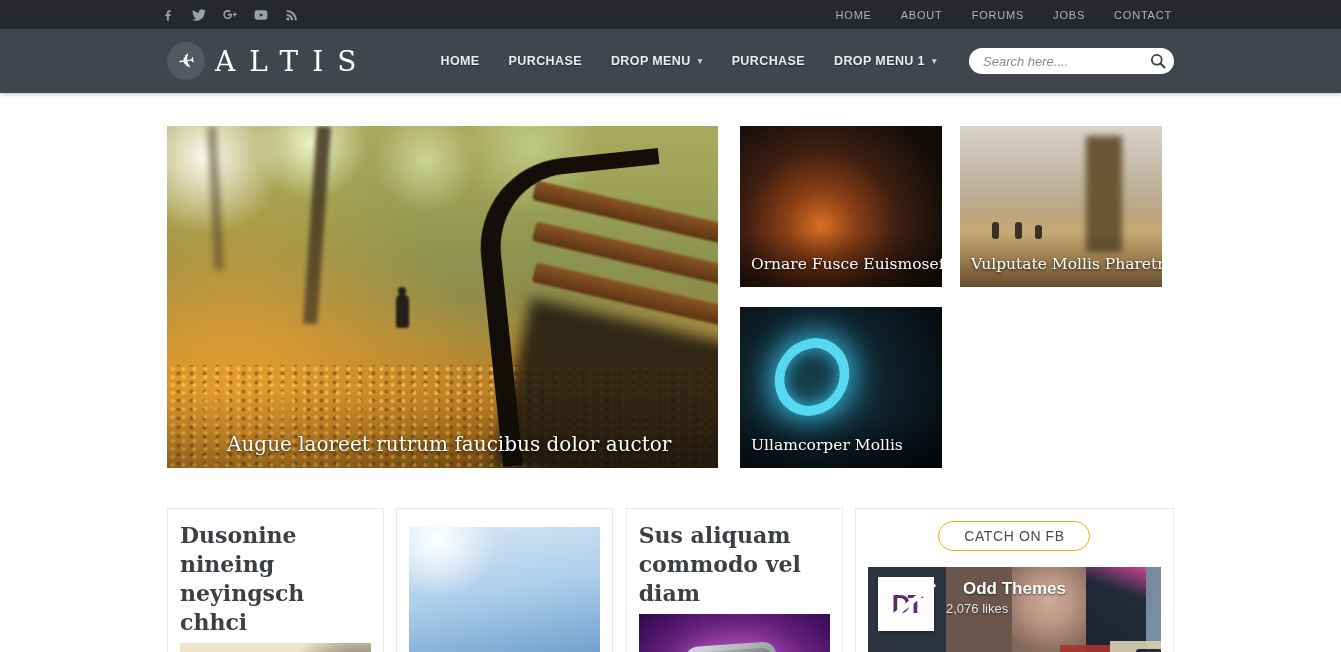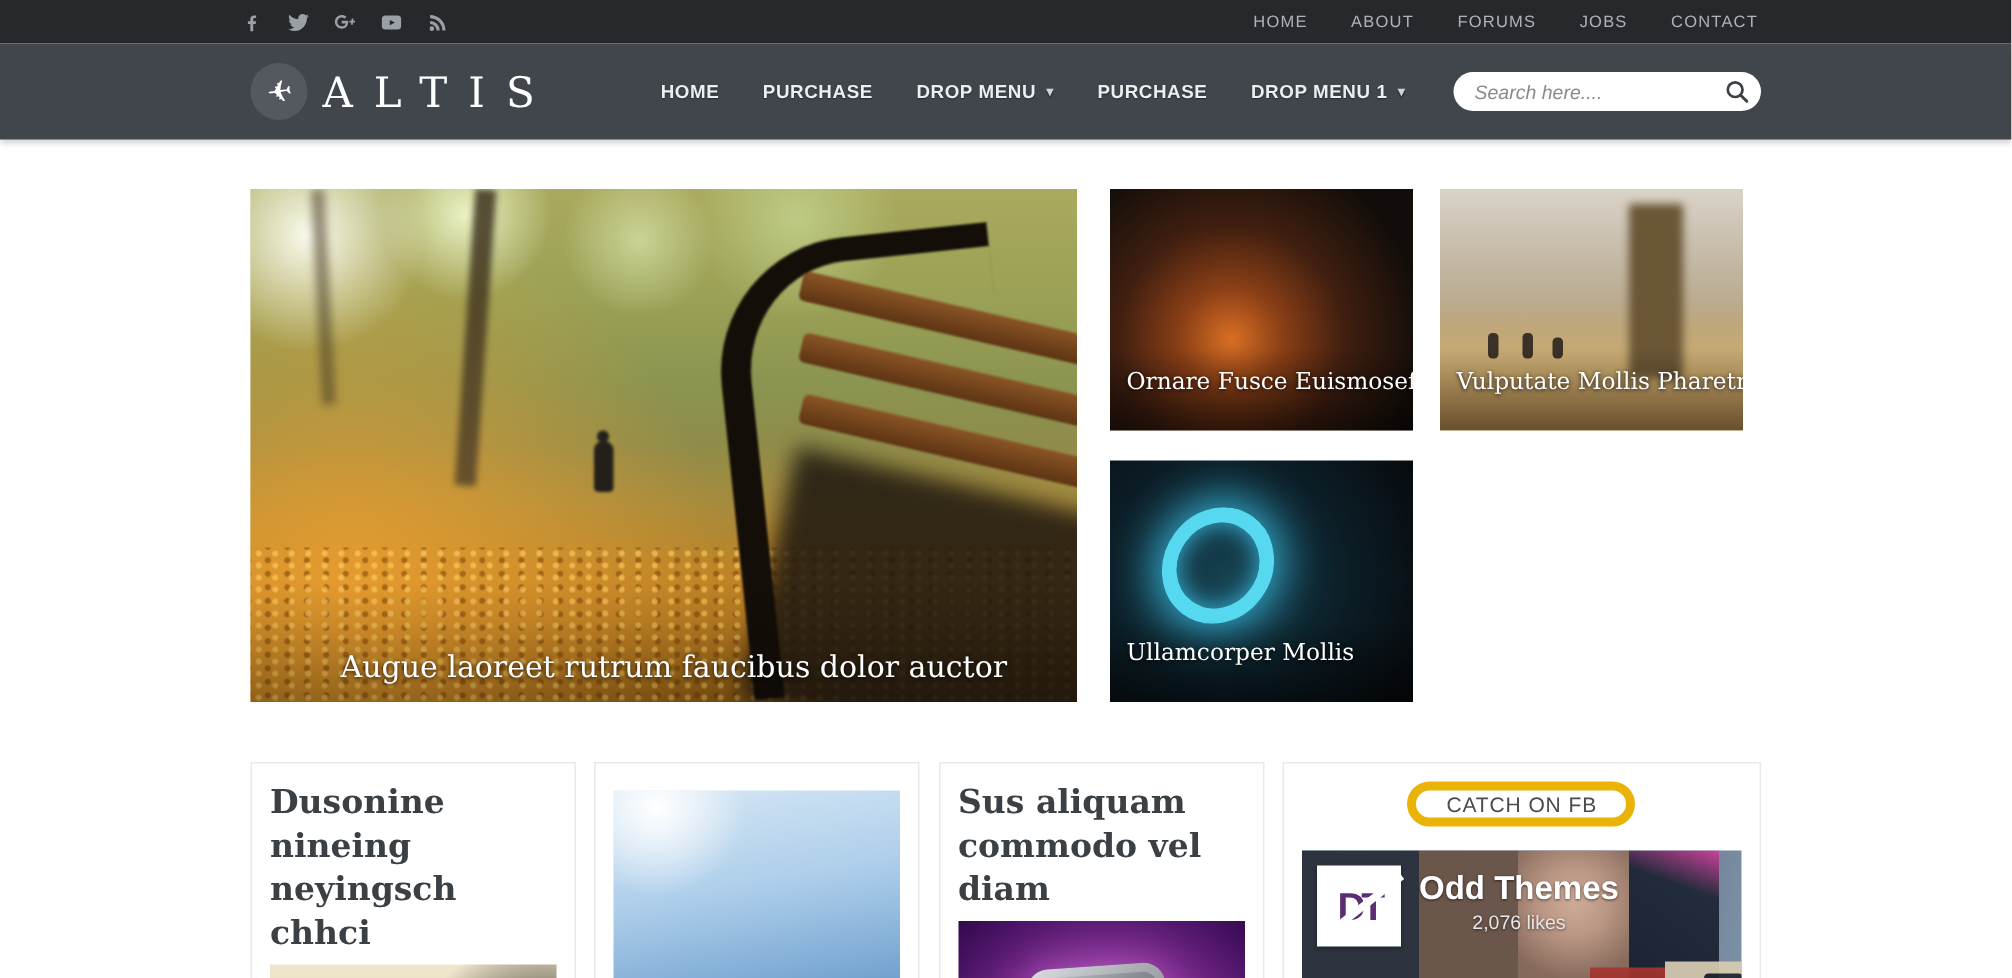--- a/index.html
+++ b/index.html
@@ -1,18 +1,18 @@
 <!DOCTYPE html>
 <html><head>
 <meta charset="utf-8">
 <style>
   * { margin:0; padding:0; box-sizing:border-box; }
   html,body { width:1341px; height:652px; overflow:hidden; background:#fff;
     font-family:"Liberation Sans", sans-serif; }
-  a { text-decoration:none; cursor:pointer;text-align:center; }
+  a { text-decoration:none; cursor:pointer; }
 
   
   .topbar { height:29px; background:#26282c; display:flex; align-items:center;
     justify-content:space-between; padding:0 169px 0 160px; }
   .social { display:flex; align-items:center; gap:15px; }
   .sico { color:#9aa0a6; display:flex; align-items:center; justify-content:center;
     width:16px; height:16px; }
   .sico svg { width:14px; height:14px; fill:currentColor; }
   .toplinks { display:flex; gap:29px; }
   .toplinks a { color:#aeb3b9; font-size:11px; letter-spacing:.8px; }
@@ -81,21 +81,21 @@
     background-size:11px 8px, 13px 9px; background-position:0 0, 5px 4px; }
   .hero-shade { position:absolute; left:0; right:0; bottom:0; height:80px;
     background:linear-gradient(transparent, rgba(0,0,0,.28)); }
   .hero-title { position:absolute; left:20px; bottom:12px; color:#fff;
     font-family:"DejaVu Serif", serif; font-weight:500; font-size:20px;
     text-shadow:0 1px 3px rgba(0,0,0,.8);margin-left:40px; }
 
   .thumb { position:relative; width:202px; height:161px; overflow:hidden; display:block; }
   .thumb-shade { position:absolute; left:0; right:0; bottom:0; height:55px;
     background:linear-gradient(transparent, rgba(0,0,0,.5)); }
-  .thumb-title { position:absolute; left:11px; bottom:24px; color:#fff;
+  .thumb-title { position:absolute; left:11px; bottom:14px; color:#fff;
     font-family:"DejaVu Serif", serif; font-weight:500; font-size:15.5px;
     text-shadow:0 1px 3px rgba(0,0,0,.85); white-space:nowrap; }
   .t1 { background:radial-gradient(circle at 40% 62%, #d96f24 0%, #8a3f16 22%, #401f10 48%, #120d0a 82%); }
   .t2 { background:linear-gradient(180deg,#a39a8c 0%,#b5a385 45%,#c9ab72 70%,#cfa05c 100%); }
   .t2-smoke { position:absolute; left:0; top:0; width:100%; height:55%;
     background:linear-gradient(180deg, rgba(228,222,210,.85), rgba(228,222,210,0)); }
   .t2-statue { position:absolute; right:20%; top:6%; width:36px; height:72%;
     background:#6b5636; filter:blur(3px); }
   .sold { position:absolute; width:7px; height:17px; background:#3a3228;
     border-radius:3px; bottom:30%; filter:blur(.5px); }
@@ -126,21 +126,21 @@
       linear-gradient(170deg,#d6e7f4 0%,#accdea 45%,#78a6d2 82%,#5e92c4 100%); }
   .p3 { background:radial-gradient(circle at 52% 70%, #e08ae0 0%, #b354b8 28%, #7c2a8e 55%, #471263 85%, #32094a 100%); }
   .p3-safe { position:absolute; left:50%; top:60%; transform:translate(-50%,-50%) rotate(-4deg);
     width:92px; height:120px; border-radius:14px;
     background:linear-gradient(145deg,#cfd3d8 0%,#8d9298 30%,#5f6368 60%,#3f4247 100%);
     box-shadow:inset 0 0 0 6px rgba(255,255,255,.25), 0 0 30px rgba(255,160,255,.4); }
   .p3-safe::after { content:""; position:absolute; inset:14px;
     background:linear-gradient(145deg,#3a3d42,#222428); border-radius:9px; }
 
   .fbcard { width:319px; }
-  .pill { width:152px; height:30px; margin:0 auto; border:6px solid #eab308;
+  .pill { width:152px; height:30px; margin:0 auto; border:1px solid #eab308;
     border-radius:16px; display:flex; align-items:center; justify-content:center;
     font-size:14px; color:#4c4c4c; letter-spacing:.6px; }
   .fb-collage { display:block; position:relative; width:100%; height:150px;
     margin-top:16px; overflow:hidden;
     background:linear-gradient(100deg,#4a5565 0%,#566376 55%,#8095ab 100%); }
   .tile { position:absolute; opacity:.92; }
   .tl1 { left:0; top:0; width:78px; height:92px; background:#2a313c; }
   .tl2 { left:78px; top:0; width:66px; height:86px; background:#6e5648; }
   .tl3 { left:144px; top:0; width:74px; height:90px;
     background:radial-gradient(circle at 50% 38%, #d7b29c 0%, #c29a85 34%, #8a6a58 78%); }
@@ -152,22 +152,22 @@
   .tl10::after { content:""; position:absolute; right:6px; top:8px; width:26px;
     height:62px; background:#20262e; border-radius:3px; }
   .fb-logo { position:absolute; left:10px; top:10px; width:56px; height:54px;
     background:#fff; display:flex; align-items:center; justify-content:center;
     box-shadow:0 1px 3px rgba(0,0,0,.4); }
   .fb-logo span { font-weight:bold; font-size:26px; color:#5d2d74;
     letter-spacing:-3px; position:relative; z-index:1; }
   .fb-logo::after { content:""; position:absolute; left:-6px; top:26px; width:70px;
     height:5px; background:#fff; transform:rotate(-38deg); z-index:2; }
   .fb-meta { position:absolute; left:78px; top:12px; }
-  .fb-name { color:#fff; font-size:22px; font-weight:bold;
-    text-shadow:0 1px 2px rgba(0,0,0,.6); }
+  .fb-name { color:#fff; font-size:17px; font-weight:bold;
+    text-shadow:0 1px 2px rgba(0,0,0,.6);padding-left:17px; }
   .fb-likes { color:#e8e8e8; font-size:13px; margin-top:2px;
     text-shadow:0 1px 2px rgba(0,0,0,.6); }
 </style>
 </head>
 <body>
 
 <header class="topbar">
   <div class="social">
     <a class="sico">
       <svg viewBox="0 0 24 24">

